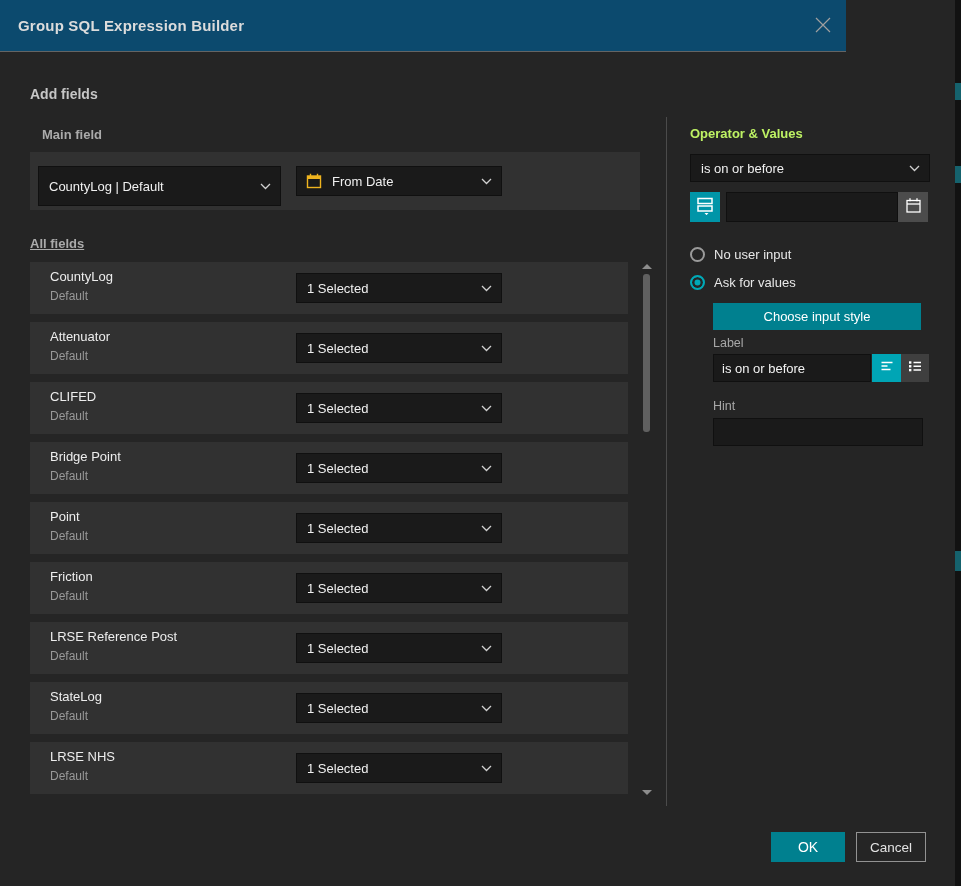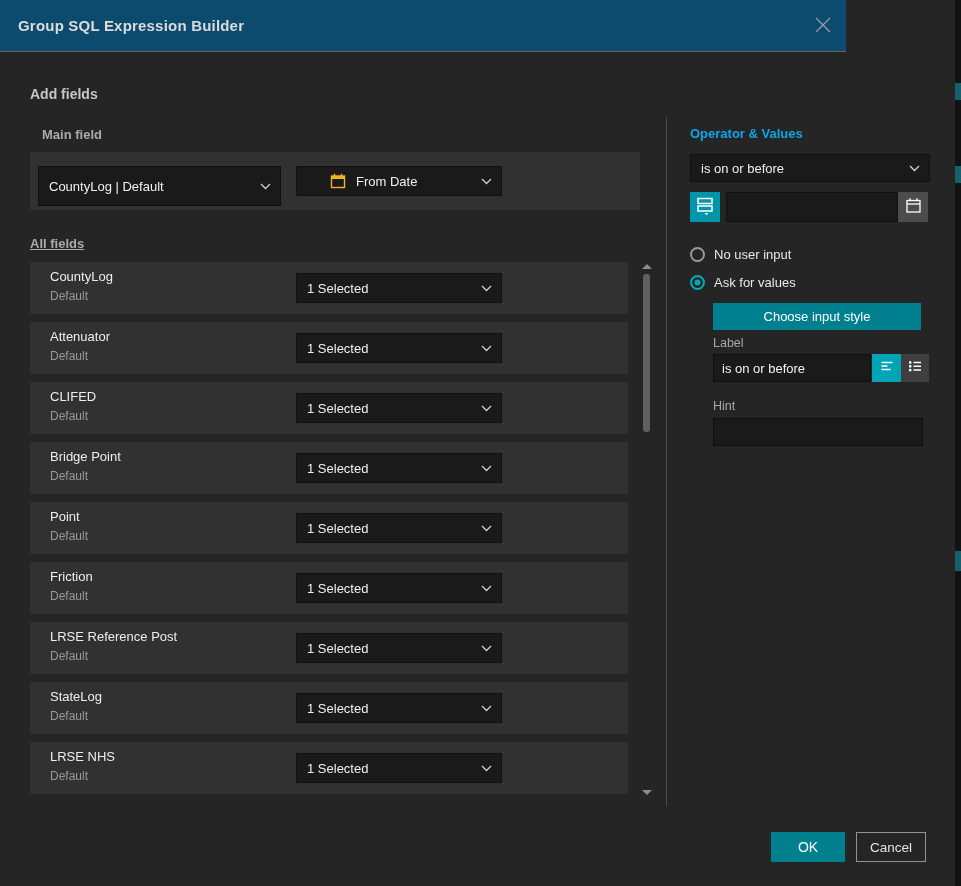--- a/index.html
+++ b/index.html
@@ -12,21 +12,21 @@
          border-bottom:1px solid #646464; }
   .hdr-title { position:absolute; left:18px; top:0; line-height:52px; font-size:15px;
                font-weight:700; color:#dcdcdc; letter-spacing:.2px; }
   .close { position:absolute; right:12px; top:16px; width:22px; height:22px; cursor:pointer;
            display:flex; align-items:center; justify-content:center; }
 
   
   .h-add   { position:absolute; left:30px; top:86px;  font-size:14px; font-weight:700; color:#c6c6c6; }
   .h-main  { position:absolute; left:30px; top:127px; font-size:13px; font-weight:700; color:#ababab;margin-left:12px; }
   .h-all   { position:absolute; left:30px; top:236px; font-size:13px; font-weight:700; color:#ababab;text-decoration:underline; }
-  .h-op    { position:absolute; left:690px; top:126px; font-size:13px; font-weight:700; color:#0ea5e9; }
+  .h-op    { position:absolute; left:690px; top:126px; font-size:13px; font-weight:700; color:#bef264; }
 
   
   .sel { position:absolute; background:#1a1a1a; border:1px solid #101010; color:#f0f0f0;
          font-size:13px; display:flex; align-items:center; cursor:pointer; }
   .sel .sel-text { padding-left:10px; flex:1; white-space:nowrap; overflow:hidden; }
   .sel .chev { margin-right:9px; display:flex; }
   .tinput { position:absolute; background:#1a1a1a; border:1px solid #101010; color:#f2f2f2;
             font-size:13px; padding:0 8px; outline:none; font-family:"Liberation Sans",sans-serif; }
 
   
@@ -98,21 +98,21 @@
 
   <div class="main-panel">
     <div class="sel" style="left:8px; top:14px; width:243px; height:40px;">
       <span class="sel-text">CountyLog | Default</span>
       <span class="chev">
         <svg width="11" height="7" viewBox="0 0 11 7">
             <path d="M1 1l4.5 4.5L10 1" fill="none" stroke="#d0d0d0" stroke-width="1.3"></path>
           </svg>
       </span>
     </div>
-    <div class="sel" style="left:266px; top:14px; width:206px; height:30px;padding-left:24px;">
+    <div class="sel" style="left:266px; top:14px; width:206px; height:30px;">
       <span style="margin-left:9px; display:flex;">
         <svg width="16" height="16" viewBox="0 0 16 16">
           <rect x="1.5" y="3" width="13" height="11.5" fill="none" stroke="#efb41f" stroke-width="1.4"></rect>
           <rect x="1.5" y="3" width="13" height="3" fill="#efb41f"></rect>
           <path d="M4.5 0.8v3M11.5 0.8v3" stroke="#efb41f" stroke-width="1.4"></path>
         </svg>
       </span>
       <span class="sel-text">From Date</span>
       <span class="chev">
         <svg width="11" height="7" viewBox="0 0 11 7">

